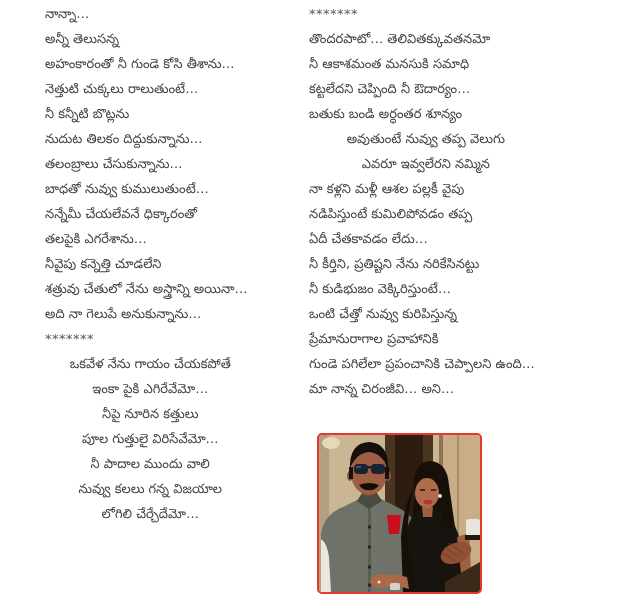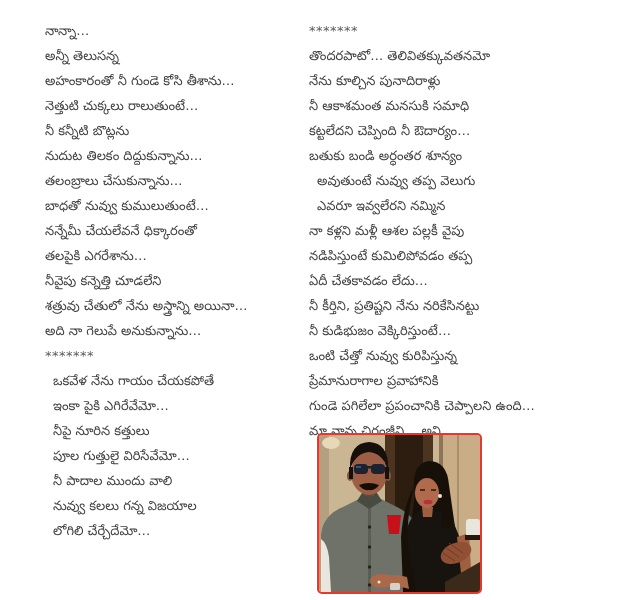--- a/index.html
+++ b/index.html
@@ -1,25 +1,25 @@
 <!DOCTYPE html>
 <html><head>
 <meta charset="utf-8">
 <style>
   html,body{margin:0;padding:0;}
   body{
     width:640px;height:600px;position:relative;overflow:hidden;
     background:#ffffff;
     font-family:"DejaVu Sans","Liberation Sans",sans-serif;
   }
-  .poem-col{position:absolute;top:18px;font-size:13px;color:#3f3f3f;}
+  .poem-col{position:absolute;top:1px;font-size:13px;color:#3f3f3f;}
   #left-col{left:45px;}
   #right-col{left:309px;}
   .line{height:25px;line-height:25px;white-space:nowrap;}
-  .ind{padding-left:8px;}
+  .ind{padding-left:8px;text-align:center;}
   .sep{color:#5a5a5a;letter-spacing:.5px;}
   .photo-frame{
     position:absolute;left:317px;top:433px;width:161px;height:157px;
     border:2px solid #e8382b;border-radius:5px;overflow:hidden;background:#c9b695;
   }
   .photo-frame svg{display:block;filter:blur(.3px) saturate(1.05);}
 </style>
 </head>
 <body style="background: rgb(255, 255, 255);">
 
@@ -43,21 +43,20 @@
     <div class="line ind">నీపై నూరిన కత్తులు</div>
     <div class="line ind">పూల గుత్తులై విరిసేవేమో…</div>
     <div class="line ind">నీ పాదాల ముందు వాలి</div>
     <div class="line ind">నువ్వు కలలు గన్న విజయాల</div>
     <div class="line ind">లోగిలి చేర్చేదేమో…</div>
   </div>
 
 <div id="right-col" class="poem-col" style="color: rgb(63, 63, 63);">
     <div class="line sep">*******</div>
     <div class="line">తొందరపాటో… తెలివితక్కువతనమో</div>
-    <div class="line">నేను కూల్చిన పునాదిరాళ్లు</div>
     <div class="line">నీ ఆకాశమంత మనసుకి సమాధి</div>
     <div class="line">కట్టలేదని చెప్పింది నీ ఔదార్యం…</div>
     <div class="line">బతుకు బండి అర్ధంతర శూన్యం</div>
     <div class="line ind">అవుతుంటే నువ్వు తప్ప వెలుగు</div>
     <div class="line ind">ఎవరూ ఇవ్వలేరని నమ్మిన</div>
     <div class="line">నా కళ్లని మళ్లీ ఆశల పల్లకీ వైపు</div>
     <div class="line">నడిపిస్తుంటే కుమిలిపోవడం తప్ప</div>
     <div class="line">ఏదీ చేతకావడం లేదు…</div>
     <div class="line">నీ కీర్తిని, ప్రతిష్టని నేను నరికేసినట్టు</div>
     <div class="line">నీ కుడిభుజం వెక్కిరిస్తుంటే…</div>

